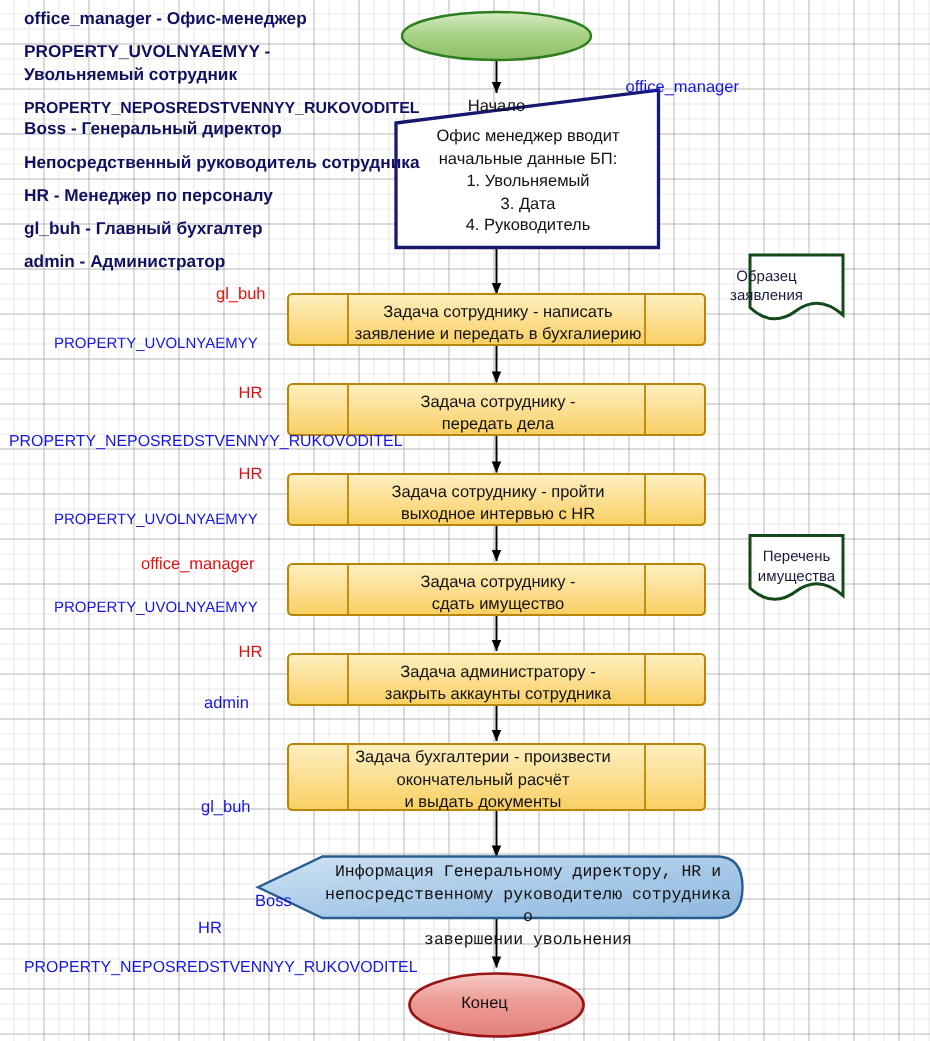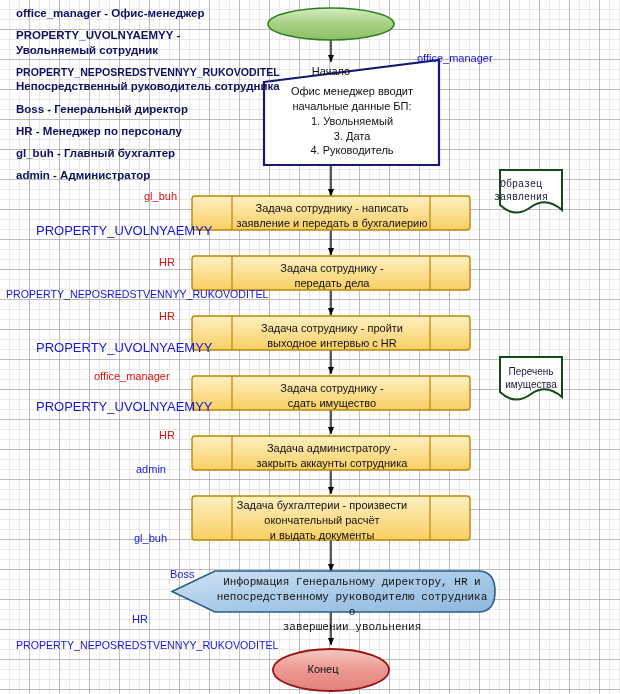--- a/index.html
+++ b/index.html
@@ -27,21 +27,21 @@
     font-weight:normal;line-height:1.1;
   }
   .legend{
     position:absolute;z-index:6;left:16px;top:6px;width:270px;
     font-size:11.5px;font-weight:bold;color:#101060;line-height:1.32;
   }
   .legend div{margin-bottom:7px;}
   .legend div.tight{margin-bottom:0px;}
   .role-red{color:#e01010;font-size:11px;}
   .role-blue{color:#1515e0;font-size:11px;}
-  .prop-blue{color:#1515e0;font-size:13px;}
+  .prop-blue{color:#1515e0;font-size:10px;}
   
   .ntext{
     position:absolute;z-index:5;text-align:center;
     font-size:11px;color:#111;line-height:1.35;pointer-events:none;
   }
   .doc-text{
     position:absolute;z-index:5;text-align:center;
     font-size:10px;color:#1a1a3c;line-height:1.3;
   }
 </style>
@@ -130,22 +130,22 @@
 
   <path d="M500,170 L562,170 L562,210 Q546,196 531,207 Q515,219 500,205 Z" fill="#ffffff" stroke="#14491c" stroke-width="2"></path>
   <path d="M500,357 L562,357 L562,397 Q546,383 531,394 Q515,406 500,392 Z" fill="#ffffff" stroke="#14491c" stroke-width="2"></path>
 </svg>
 
 <div class="legend">
   <div>office_manager - Офис-менеджер</div>
   <div class="tight">PROPERTY_UVOLNYAEMYY -</div>
   <div>Увольняемый сотрудник</div>
   <div class="tight" style="font-size:10.6px">PROPERTY_NEPOSREDSTVENNYY_RUKOVODITEL</div>
+  <div>Boss - Генеральный директор</div>
   <div>Непосредственный руководитель сотрудника</div>
-  <div>Boss - Генеральный директор</div>
   <div>HR - Менеджер по персоналу</div>
   <div>gl_buh - Главный бухгалтер</div>
   <div>admin - Администратор</div>
 </div>
 
 <div class="ntext" style="left:268px;top:16px;width:126px;margin-top:48px;">Начало</div>
 
 <div class="ntext" style="left:266px;top:84px;width:172px;">
   <div>Офис менеджер вводит</div>
   <div>начальные данные БП:</div>
@@ -181,21 +181,21 @@
 </div>
 
 <div class="ntext" style="left:216px;top:575px;width:272px;font-family:Liberation Mono, monospace;">
   <div>Информация Генеральному директору, HR и</div>
   <div>непосредственному руководителю сотрудника о</div>
   <div>завершении увольнения</div>
 </div>
 
 <div class="ntext" style="left:273px;top:662px;width:100px;">Конец</div>
 
-<div class="doc-text" style="left:490px;top:178px;width:62px;font-family:Liberation Mono, monospace;">
+<div class="doc-text" style="left:480px;top:178px;width:62px;">
   <div>Образец</div>
   <div>заявления</div>
 </div>
 <div class="doc-text" style="left:500px;top:365px;width:62px;">
   <div>Перечень</div>
   <div>имущества</div>
 </div>
 
 <div class="lbl role-blue" style="left:417px;top:52px;">office_manager</div>
 
@@ -209,15 +209,15 @@
 <div class="lbl prop-blue" style="left:36px;top:341px;">PROPERTY_UVOLNYAEMYY</div>
 
 <div class="lbl role-red" style="left:94px;top:370px;">office_manager</div>
 <div class="lbl prop-blue" style="left:36px;top:400px;">PROPERTY_UVOLNYAEMYY</div>
 
 <div class="lbl role-red" style="left:159px;top:429px;">HR</div>
 <div class="lbl role-blue" style="left:136px;top:463px;">admin</div>
 
 <div class="lbl role-blue" style="left:134px;top:532px;">gl_buh</div>
 
-<div class="lbl role-blue" style="left:132px;top:568px;padding-left:38px;">Boss</div>
+<div class="lbl role-blue" style="left:132px;top:595px;padding-left:38px;">Boss</div>
 <div class="lbl role-blue" style="left:132px;top:613px;">HR</div>
 <div class="lbl prop-blue" style="left:16px;top:640px;font-size:10.6px;">PROPERTY_NEPOSREDSTVENNYY_RUKOVODITEL</div>
 
 </body></html>

